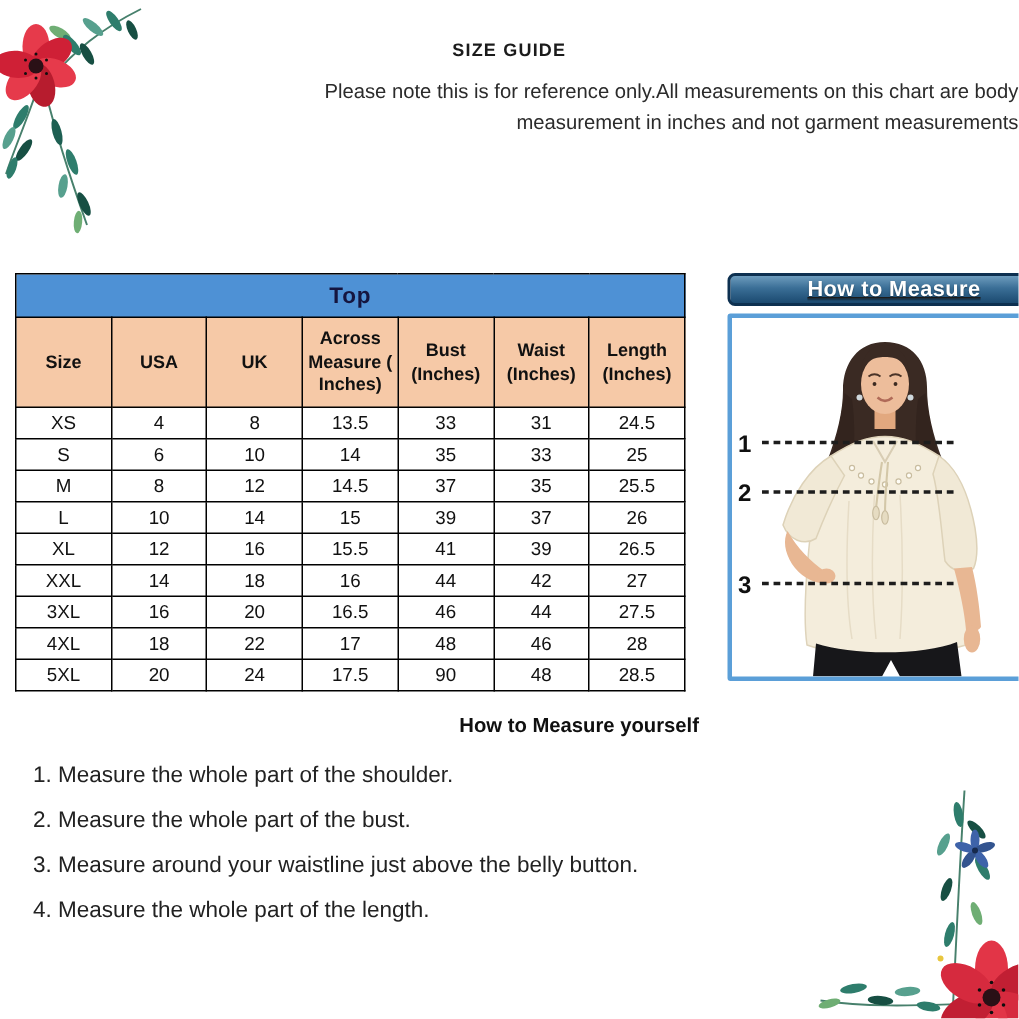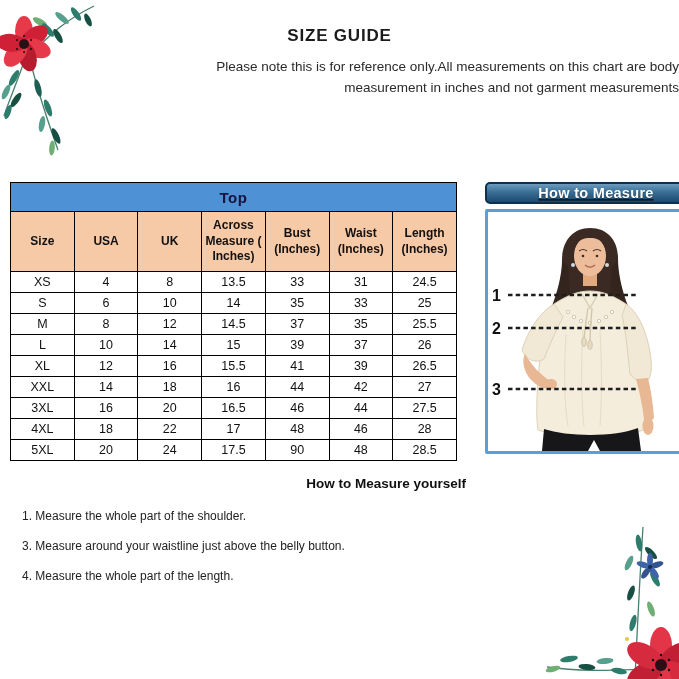--- a/index.html
+++ b/index.html
@@ -5,21 +5,21 @@
   html,body{margin:0;padding:0;}
   body{
     width:679px;height:679px;position:relative;overflow:hidden;
     background:#ffffff;font-family:"Liberation Sans",sans-serif;color:#1c1c1c;
   }
   
   .corner-tl{position:absolute;top:0;left:0;}
   .corner-br{position:absolute;right:0;bottom:0;}
   
   .header{position:absolute;top:26px;left:0;width:679px;text-align:center;}
-  .page-title{font-size:17px;font-weight:bold;letter-spacing:.8px;margin:0 12px 11px;color:#1b1b1b;}
+  .page-title{font-size:12px;font-weight:bold;letter-spacing:.8px;margin:0 12px 11px;color:#1b1b1b;}
   .subtitle{font-size:13.5px;line-height:1.55;margin:0;color:#2b2b2b;text-align:right;}
   
   .size-table-wrap{position:absolute;left:10px;top:182px;}
   table.size-table{border-collapse:collapse;table-layout:fixed;width:447px;background:#fff;}
   table.size-table th,table.size-table td{border:1.5px solid #000;text-align:center;padding:0;}
   tr.top-row th{background:#4e91d5;color:#15153f;font-size:15px;font-weight:600;height:28px;letter-spacing:.5px;}
   tr.col-row th{background:#f6c9a7;color:#111;font-size:12px;font-weight:bold;height:55px;line-height:1.3;padding:2px 3px;vertical-align:middle;}
   tbody.size-body td{font-size:12.5px;height:20px;color:#111;}
   
   .measure-panel{position:absolute;left:485px;top:182px;width:222px;text-decoration:underline;}
@@ -31,21 +31,21 @@
     text-shadow:0 1px 1px rgba(0,0,0,.45);
   }
   .photo-box{
     box-sizing:border-box;margin-top:5px;width:206px;height:245px;
     border:3px solid #5b9fd8;border-radius:2px;background:#fff;overflow:hidden;
   }
   .marker-num{font:bold 16px "Liberation Sans",sans-serif;fill:#101010;}
   
   .instructions{position:absolute;left:0;top:476px;width:466px;}
   .instructions-title{text-align:right;font-weight:bold;font-size:13.5px;margin:0 0 19px;color:#101010;}
-  .instruction-item{font-size:12px;color:#222;margin:0 0 17px 22px;line-height:13px;}
+  .instruction-item{font-size:15px;color:#222;margin:0 0 17px 22px;line-height:13px;}
 </style>
 </head>
 <body>
 
 <svg class="corner-tl" width="100" height="158" viewBox="0 0 100 158" aria-hidden="true">
   <g fill="none" stroke="#47806c" stroke-width="1.3">
     <path d="M34,52 C50,34 66,20 94,6"></path>
     <path d="M26,56 C18,80 10,98 4,116"></path>
     <path d="M30,60 C38,92 48,122 58,150"></path>
   </g>
@@ -297,15 +297,16 @@
       <text x="4" y="89" class="marker-num">1</text>
       <text x="4" y="122" class="marker-num">2</text>
       <text x="4" y="183" class="marker-num">3</text>
     </svg>
   </div>
 </div>
 
 <div class="instructions">
   <h2 class="instructions-title">How to Measure yourself</h2>
   <div class="instruction-item">1. Measure the whole part of the shoulder.</div>
+  <div class="instruction-item">2. Measure the whole part of the bust.</div>
   <div class="instruction-item">3. Measure around your waistline just above the belly button.</div>
   <div class="instruction-item">4. Measure the whole part of the length.</div>
 </div>
 
 </body></html>

